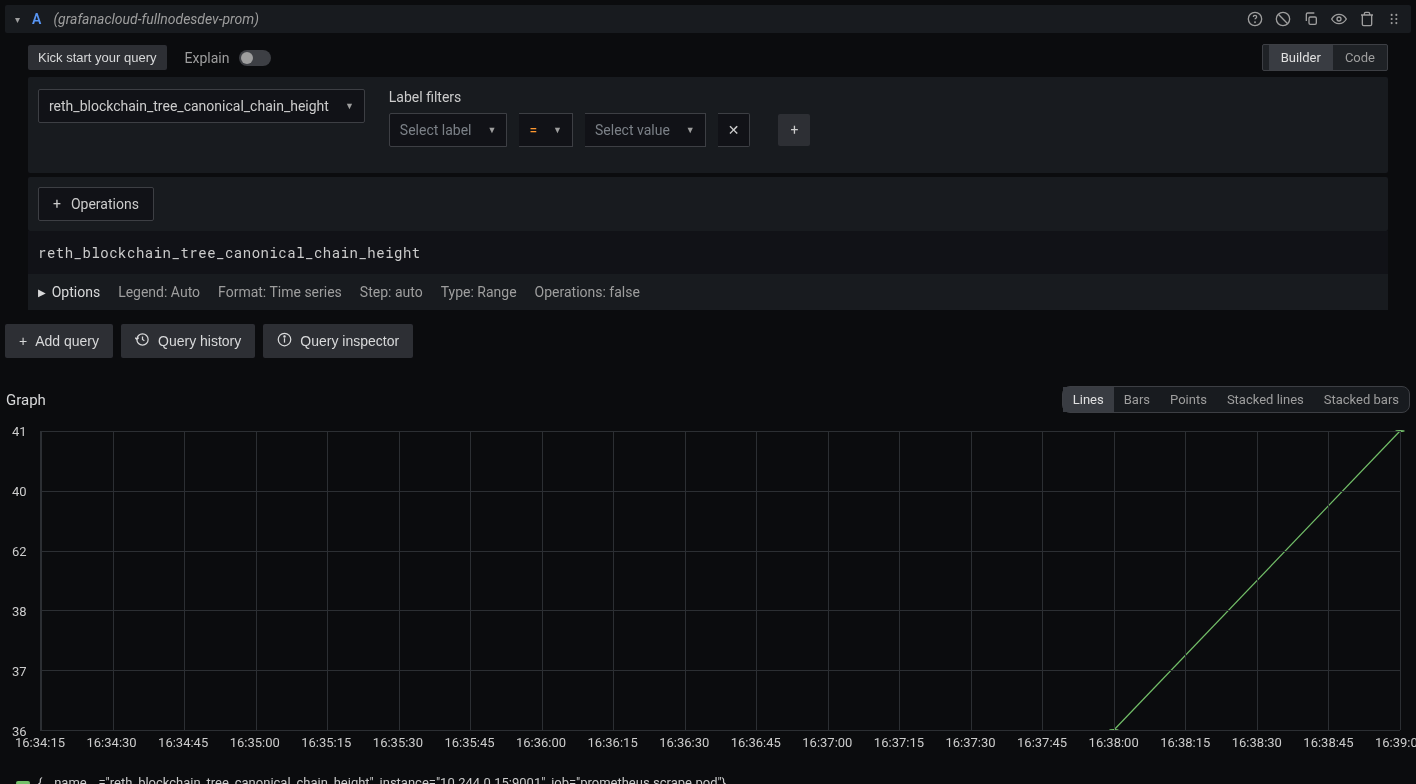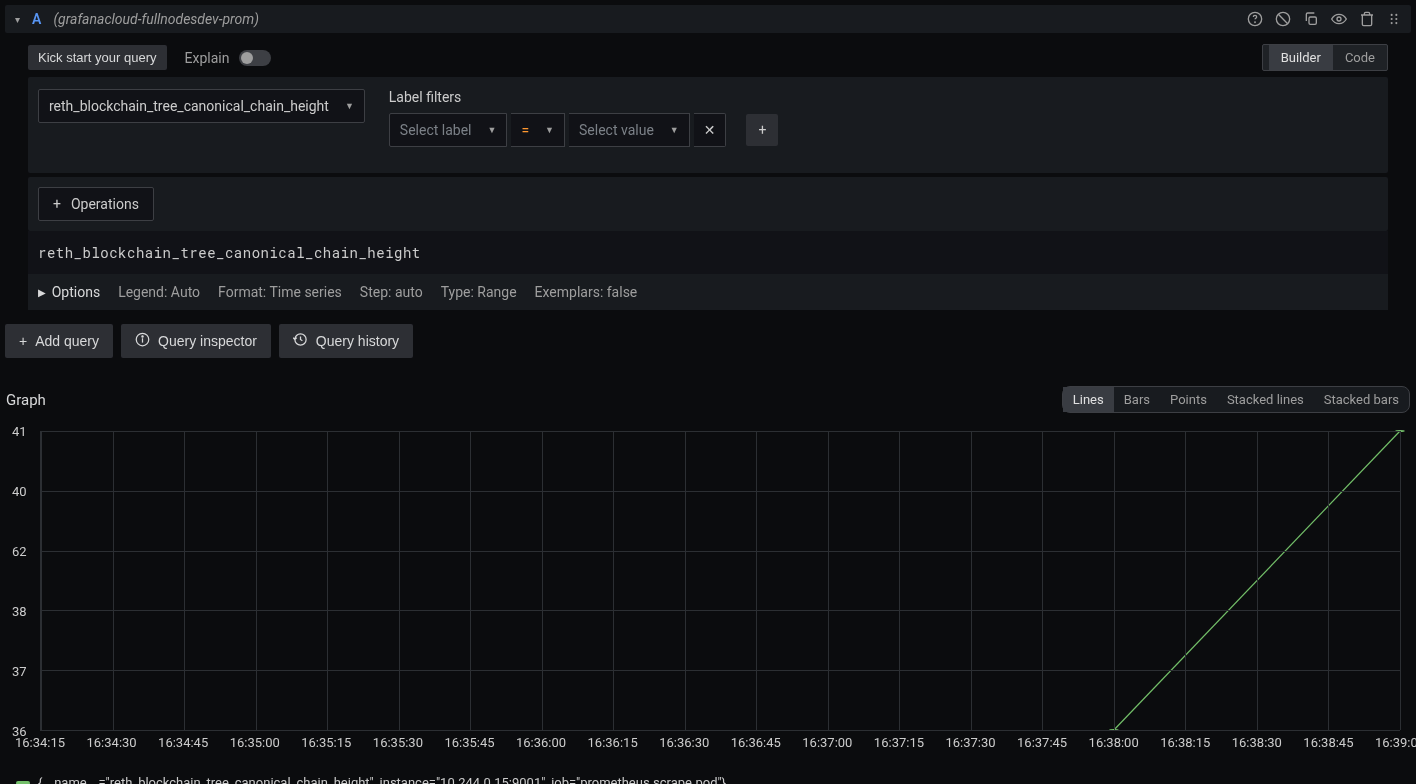--- a/index.html
+++ b/index.html
@@ -147,21 +147,21 @@
     }
     .operator {
       color: #ff9830;
     }
     .chev-down {
       color: #9e9e9e;
       font-size: 9px;
     }
     .filter-row {
       display: flex;
-      gap: 4px;
+      gap: 12px;
       align-items: center;
     }
     .filter-row > * {
       border-radius: 0;
     }
     .filter-row > *:first-child {
       border-radius: 2px 0 0 2px;
     }
     .close-btn {
       background: #111217;
@@ -451,42 +451,42 @@
 
 <div class="options-row">
   <span class="options-label">
     <span style="font-size:10px">▶</span>
     <span>Options</span>
   </span>
   <span>Legend: Auto</span>
   <span>Format: Time series</span>
   <span>Step: auto</span>
   <span>Type: Range</span>
-  <span>Exemplars: false</span>
+  <span>Operations: false</span>
 </div>
 
 <div class="action-buttons">
   <button class="action-btn">
     <span>+</span>
     <span>Add query</span>
+  </button>
+  <button class="action-btn">
+    <span><svg width="15" height="15" viewBox="0 0 24 24" fill="none" stroke="currentColor" stroke-width="2">
+          <path d="M3 12a9 9 0 109-9 9 9 0 00-9 9zm0 0l-3-3m3 3l3-3"></path>
+          <path d="M12 7v5l3 2"></path>
+        </svg></span>
+    <span>Query history</span>
   </button>
   <button class="action-btn">
     <span><svg width="15" height="15" viewBox="0 0 24 24" fill="none" stroke="currentColor" stroke-width="2">
           <circle cx="12" cy="12" r="10"></circle>
           <line x1="12" y1="10" x2="12" y2="17"></line>
           <circle cx="12" cy="7" r="1" fill="currentColor"></circle>
         </svg></span>
     <span>Query inspector</span>
-  </button>
-  <button class="action-btn">
-    <span><svg width="15" height="15" viewBox="0 0 24 24" fill="none" stroke="currentColor" stroke-width="2">
-          <path d="M3 12a9 9 0 109-9 9 9 0 00-9 9zm0 0l-3-3m3 3l3-3"></path>
-          <path d="M12 7v5l3 2"></path>
-        </svg></span>
-    <span>Query history</span>
   </button>
 </div>
 
 <div class="graph-section">
   <div class="graph-header">
     <div class="graph-title">Graph</div>
     <div class="chart-modes" id="chart-modes">
         <div class="chart-mode active">Lines</div>
         <div class="chart-mode">Bars</div>
         <div class="chart-mode">Points</div>

